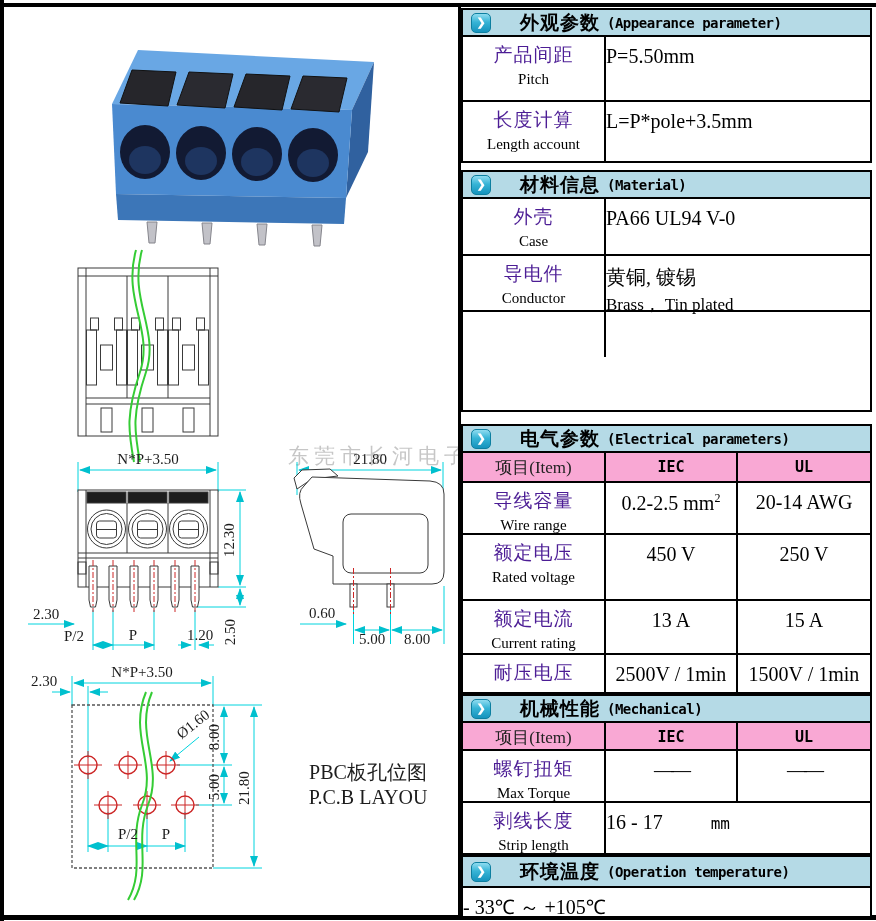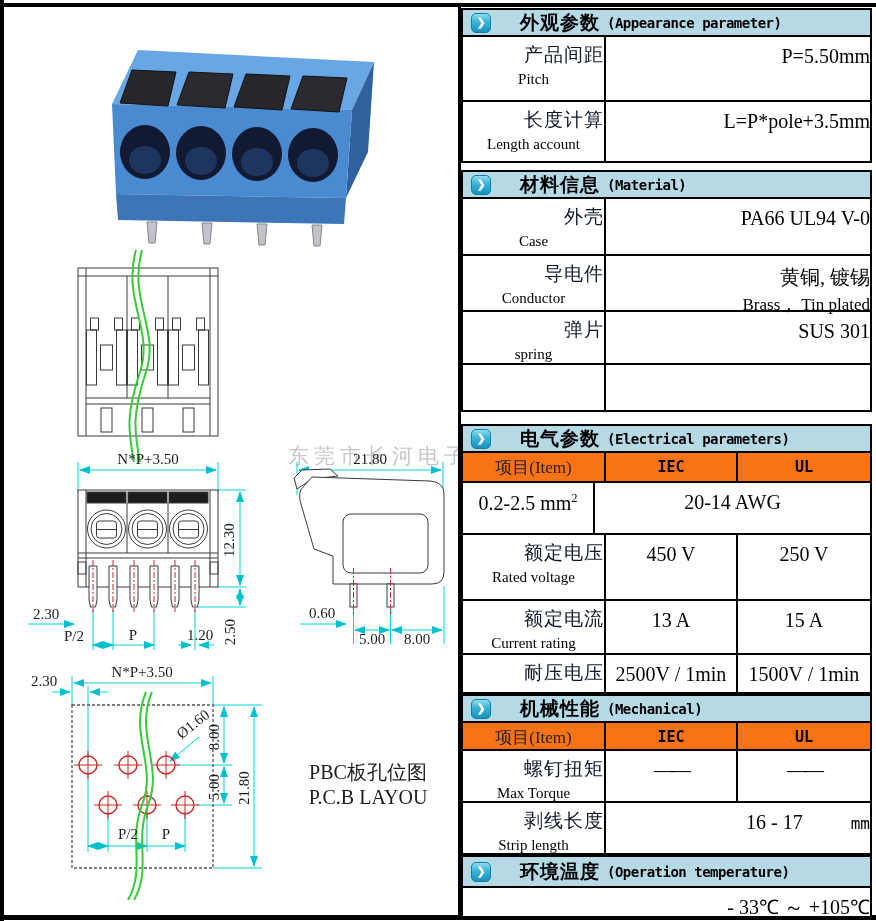--- a/index.html
+++ b/index.html
@@ -11,28 +11,28 @@
   .sec-header{height:27px;border-bottom:2px solid #000;background:#b5dae6;display:flex;align-items:center;box-sizing:border-box;}
   .sec-header.tall{height:31px;}
   .sec-icon{width:20px;height:20px;margin-left:8px;border-radius:5px;border:1px solid #0d7fa0;
             background:linear-gradient(180deg,#8fdcf0 0%,#37b4d6 45%,#1593bd 100%);
             color:#fff;font-size:11px;font-weight:bold;display:flex;align-items:center;justify-content:center;box-sizing:border-box;}
   .t-cn{font-weight:bold;font-size:19px;color:#000;margin-left:29px;letter-spacing:1px;}
   .t-en{font-weight:bold;font-size:14px;color:#000;margin-left:7px;font-family:"DejaVu Sans Mono",monospace;letter-spacing:-0.5px;}
   .row{display:flex;border-bottom:2px solid #000;box-sizing:border-box;}
   .row.last{border-bottom:none;}
   .cl{width:143px;border-right:2px solid #000;box-sizing:border-box;text-align:center;padding-top:5px;}
-  .cl .cn{font-size:19px;font-family:"Liberation Serif",serif;color:#0f172a;letter-spacing:1px;text-align:right;}
+  .cl .cn{font-size:19px;font-family:"Liberation Serif",serif;color:#4c1d95;letter-spacing:1px;}
   .cl .en{font-size:15px;font-family:"Liberation Serif",serif;color:#000;margin-top:3px;}
-  .cv{flex:1;text-align:right;font-family:"Liberation Serif",serif;font-size:20px;color:#000;padding-top:8px;box-sizing:border-box;}
+  .cv{flex:1;text-align:left;font-family:"Liberation Serif",serif;font-size:20px;color:#000;padding-top:8px;box-sizing:border-box;}
   .cv .v2{font-size:17px;margin-top:2px;}
   .ci{width:132px;border-right:2px solid #000;box-sizing:border-box;text-align:center;
       font-family:"Liberation Serif",serif;font-size:20px;color:#000;padding-top:8px;}
   .cu{flex:1;text-align:center;font-family:"Liberation Serif",serif;font-size:20px;color:#000;padding-top:8px;box-sizing:border-box;}
-  .item-row{background:#f97316;}
+  .item-row{background:#f9a8d4;}
   .item-row .cl{padding-top:3px;font-family:"Liberation Serif",serif;font-size:17px;color:#222;}
   .item-row .ci,.item-row .cu{padding-top:5px;font-family:"DejaVu Sans Mono",monospace;font-weight:bold;font-size:15px;}
   .dash{letter-spacing:-3px;}
   .unit{font-size:16px;font-family:"DejaVu Sans Mono",monospace;margin-left:48px;}
   sup{font-size:12px;}
   
   .draw{position:absolute;left:4px;top:7px;}
   text{font-family:"Liberation Serif",serif;fill:#1c1c1c;}
   .dimtxt{font-size:15px;}
   .captxt{font-size:20px;}
@@ -318,45 +318,42 @@
     <div class="row" style="height:56px">
       <div class="cl">
         <div class="cn">导电件</div>
         <div class="en">Conductor</div>
       </div>
       <div class="cv">
         <div>黄铜, 镀锡</div>
         <div class="v2">Brass， Tin plated</div>
       </div>
     </div>
-    <div class="row" style="height:53px">
-      <div class="cl">
-        <div class="cn">弹片</div>
-        <div class="en">spring</div>
-      </div>
-      <div class="cv">SUS 301</div>
-    </div>
     <div class="row last" style="height:45px">
       <div class="cl"></div>
       <div class="cv"></div>
     </div>
   </section>
 
   <section class="sec" style="top:424px;height:270px">
     <div class="sec-header">
       <span class="sec-icon">❯</span>
       <span class="t-cn">电气参数</span>
       <span class="t-en">(Electrical parameters)</span>
     </div>
     <div class="row item-row" style="height:30px">
       <div class="cl">项目(Item)</div>
       <div class="ci">IEC</div>
       <div class="cu">UL</div>
     </div>
     <div class="row" style="height:52px">
+      <div class="cl">
+        <div class="cn">导线容量</div>
+        <div class="en">Wire range</div>
+      </div>
       <div class="ci"><span>0.2-2.5 mm</span><sup>2</sup></div>
       <div class="cu">20-14 AWG</div>
     </div>
     <div class="row" style="height:66px">
       <div class="cl">
         <div class="cn">额定电压</div>
         <div class="en">Rated voltage</div>
       </div>
       <div class="ci">450 V</div>
       <div class="cu">250 V</div>

